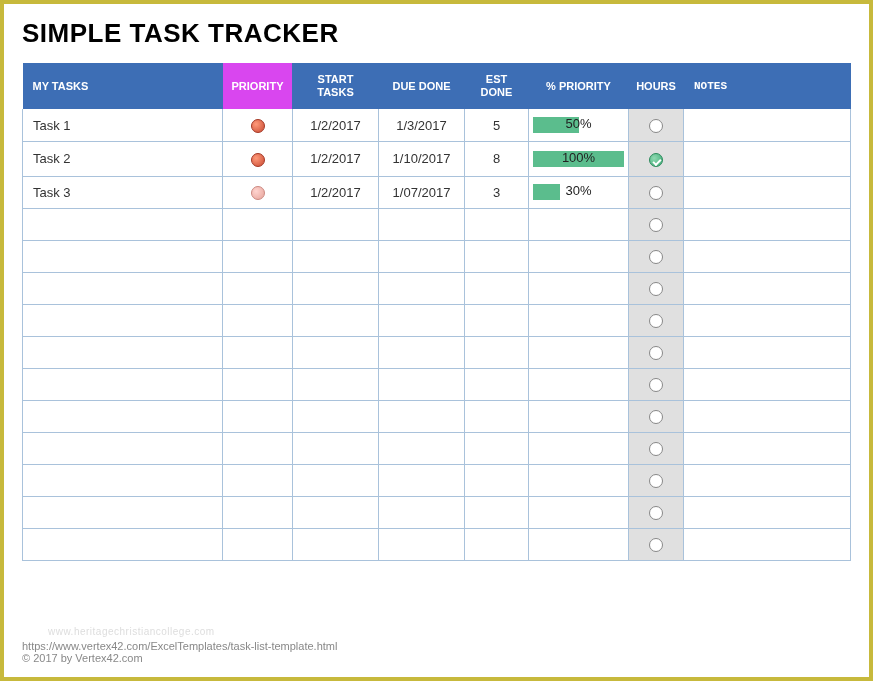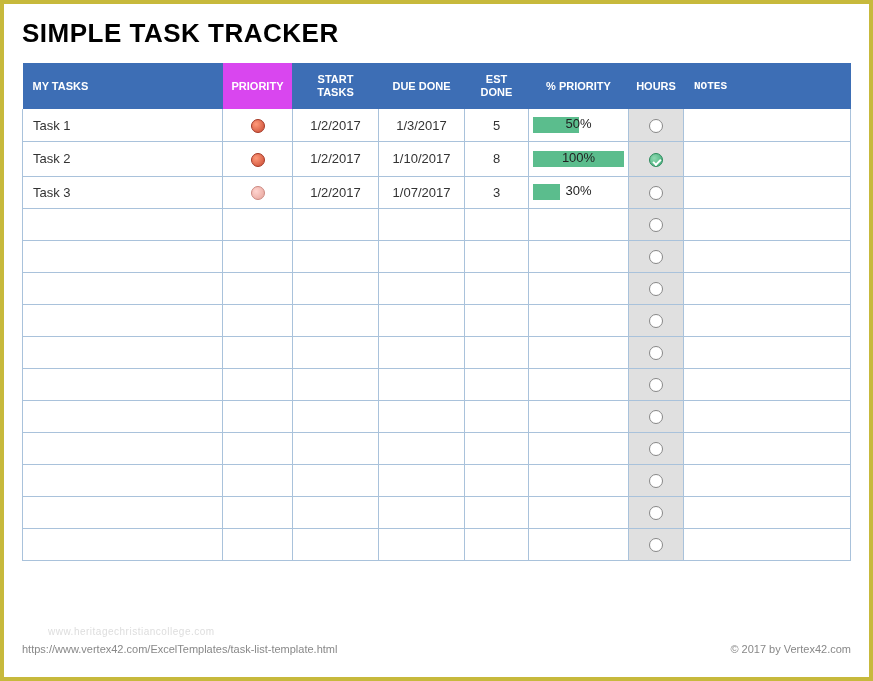--- a/index.html
+++ b/index.html
@@ -110,25 +110,26 @@
     position:absolute;
     left:44px;
     bottom:40px;
     font-size:10px;
     color:#ddd;
     letter-spacing:0.5px;
   }
   .footer {
     position:absolute;
     left:18px; right:18px;
-    bottom:22px;
+    bottom:13px;
     display:flex;
     justify-content:space-between;
     font-size:11px;
     color:#888;
+    flex-direction:column;
   }
 </style>
 </head>
 <body>
 
 <div class="page">
   <div class="title">SIMPLE TASK TRACKER</div>
 
   <table>
     <thead>

